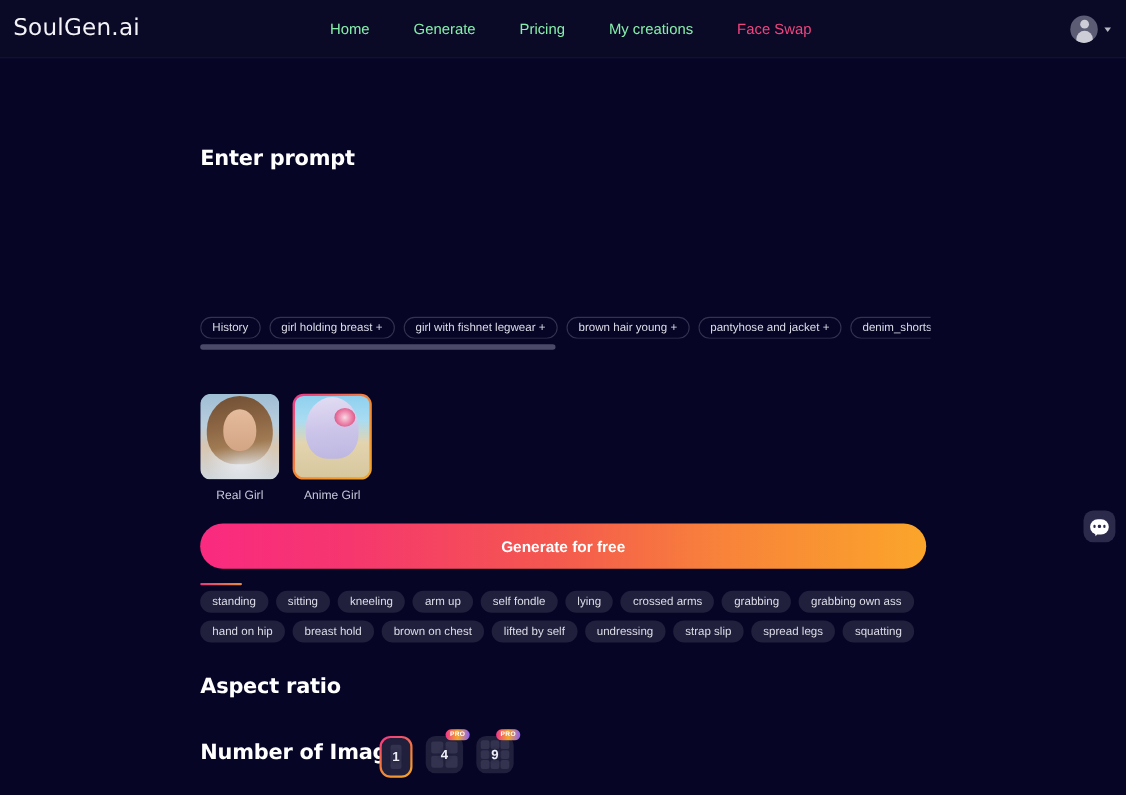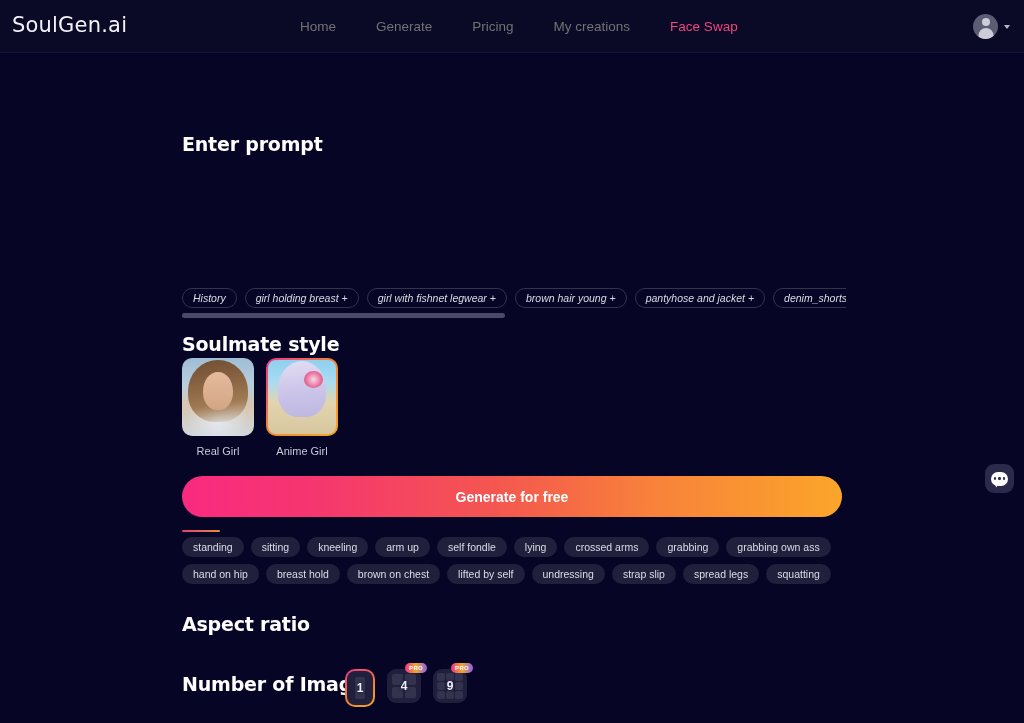--- a/index.html
+++ b/index.html
@@ -25,21 +25,21 @@
     position: absolute; left: 12px; top: 13px;
     font-size: 21px; font-weight: 400; letter-spacing: .2px;
     color: #f2f2f7;
     font-family: "DejaVu Sans", sans-serif;
   }
   .nav {
     position: absolute; left: 300px; top: 0;
     height: 53px; display: flex; align-items: center; gap: 40px;
   }
   .nav-item {
-    font-size: 13.5px; color: #737373; cursor: pointer; white-space: nowrap;
+    font-size: 13.5px; color: #86efac; cursor: pointer; white-space: nowrap;
   }
   .nav-item.accent { color: #f0457f; text-align: center; }
   .avatar-wrap {
     position: absolute; right: 14px; top: 14px;
     display: flex; align-items: center; gap: 6px; cursor: pointer;
   }
   .avatar {
     width: 25px; height: 25px; border-radius: 50%;
     background: #5c5c74; position: relative; overflow: hidden;
   }
@@ -109,21 +109,21 @@
   }
   .char-count {
     position: absolute; right: 8px; bottom: 5px;
     font-size: 10px; color: #6f6f8a;
   }
 
   
   .chips-row {
     position: absolute; left: 182px; top: 234px;
     width: 664px; height: 21px; overflow: hidden;
-    display: flex; gap: 8px; align-items: center; font-style: italic;
+    display: flex; gap: 8px; align-items: center;
   }
   .chip-outline {
     border: 1px solid #33324f; border-radius: 11px;
     padding: 3px 10px; font-size: 10.5px; color: #dcdce8;
     white-space: nowrap; cursor: pointer; background: transparent;
     flex: 0 0 auto;
   }
   .chip-outline .plus { color: #dcdce8; margin-left: 3px; }
   .hscroll-track {
     position: absolute; left: 182px; top: 260px;
@@ -324,21 +324,20 @@
     <div class="chip-outline"><span>girl with fishnet legwear</span><span class="plus">+</span></div>
     <div class="chip-outline"><span>brown hair young</span><span class="plus">+</span></div>
     <div class="chip-outline"><span>pantyhose and jacket</span><span class="plus">+</span></div>
     <div class="chip-outline"><span>denim_shorts and ass</span></div>
 
   </div>
   <div class="hscroll-track">
     <div class="hscroll-thumb"></div>
   </div>
 
-  <h2 class="section-title style-label">Soulmate style</h2>
   <div class="style-row">
     <div class="style-card">
       <div class="thumb">
         <div class="thumb-img img-real"></div>
       </div>
       <div class="style-caption">Real Girl</div>
     </div>
     <div class="style-card">
       <div class="thumb selected">
         <div class="thumb-img img-anime"></div>

